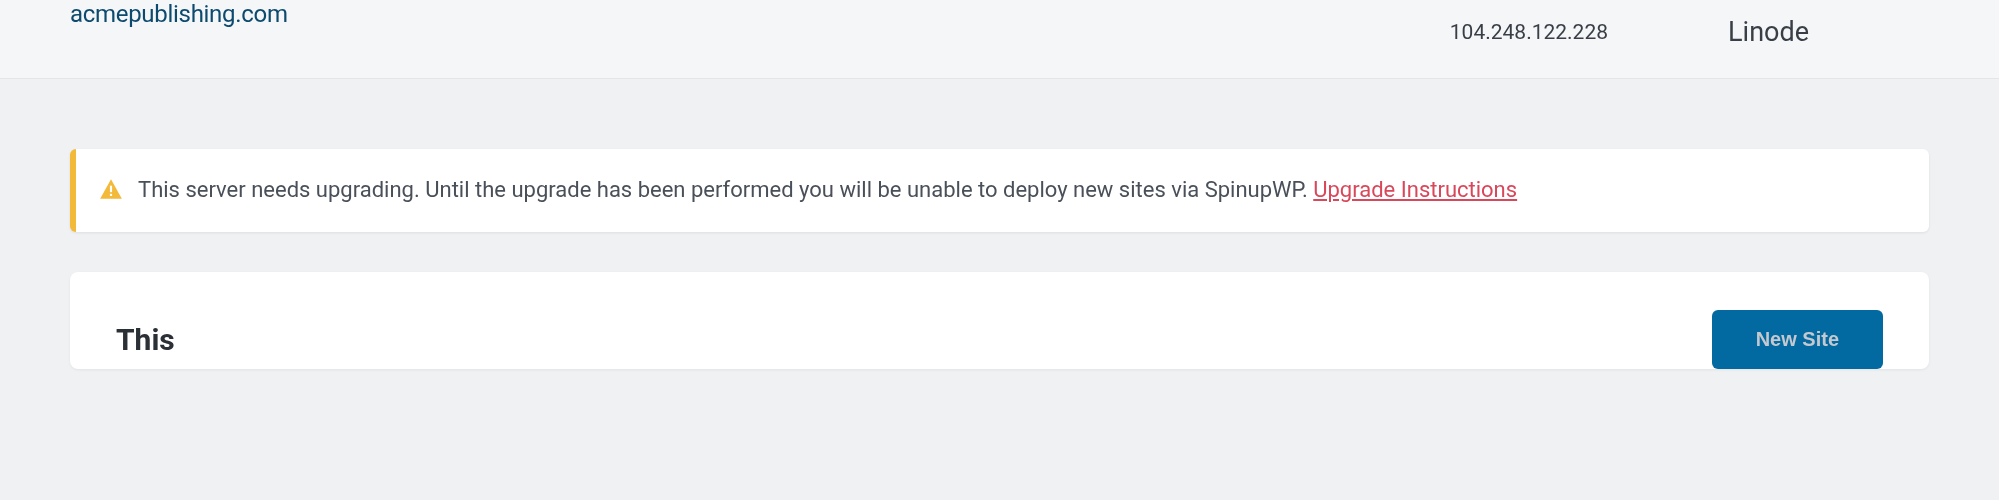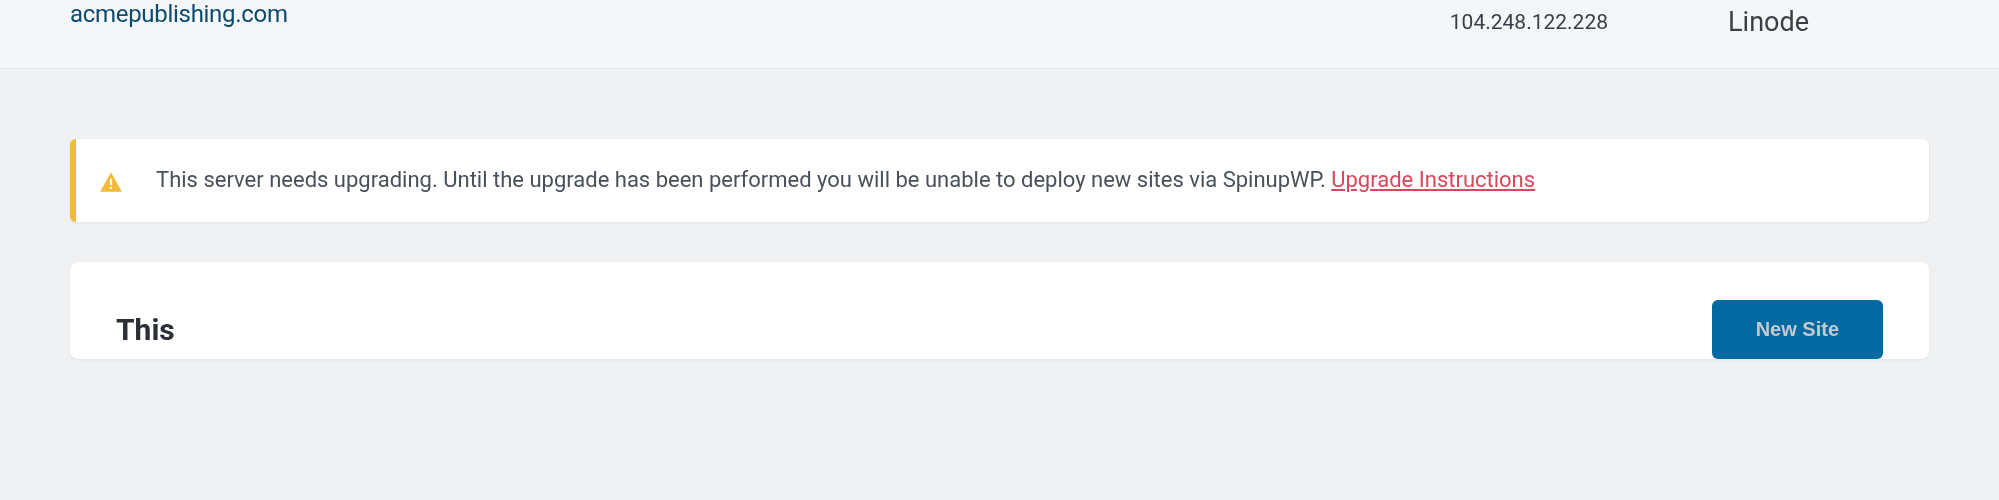--- a/index.html
+++ b/index.html
@@ -29,21 +29,21 @@
     .server-name {
       font-size: 24px;
       font-weight: 400;
       color: #0c4a6e;
       letter-spacing: -0.3px;
     }
     .header-right {
       display: flex;
       align-items: center;
       gap: 120px;
-      padding-top: 6px;
+      padding-top: 16px;
     }
     .ip-address {
       font-size: 21px;
       color: #3a3f47;
       font-weight: 400;
     }
     .provider {
       font-size: 27px;
       color: #3a3f47;
       font-weight: 400;
@@ -51,22 +51,22 @@
     }
     .content {
       padding: 70px 70px 0 70px;
     }
     .alert {
       background: #ffffff;
       border-radius: 6px;
       box-shadow: 0 1px 3px rgba(0,0,0,0.08);
       padding: 26px 30px 26px 22px;
       display: flex;
-      align-items: flex-end;
-      gap: 32px;
+      align-items: flex-start;
+      gap: 14px;
       border-left: 6px solid #f3b938;
       margin-bottom: 40px;
     }
     .alert-icon {
       flex-shrink: 0;
       width: 26px;
       height: 26px;
       margin-top: 2px;
     }
     .alert-icon svg {

